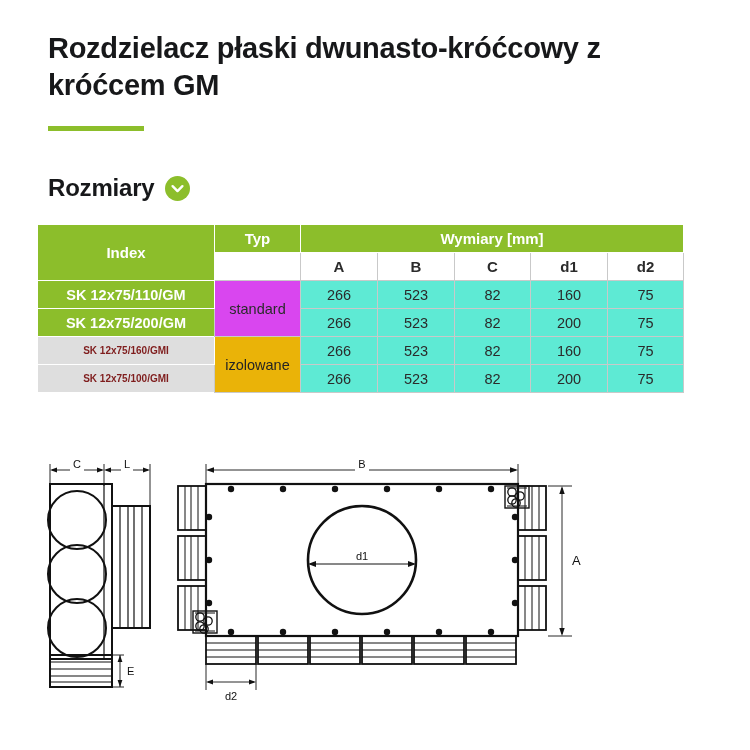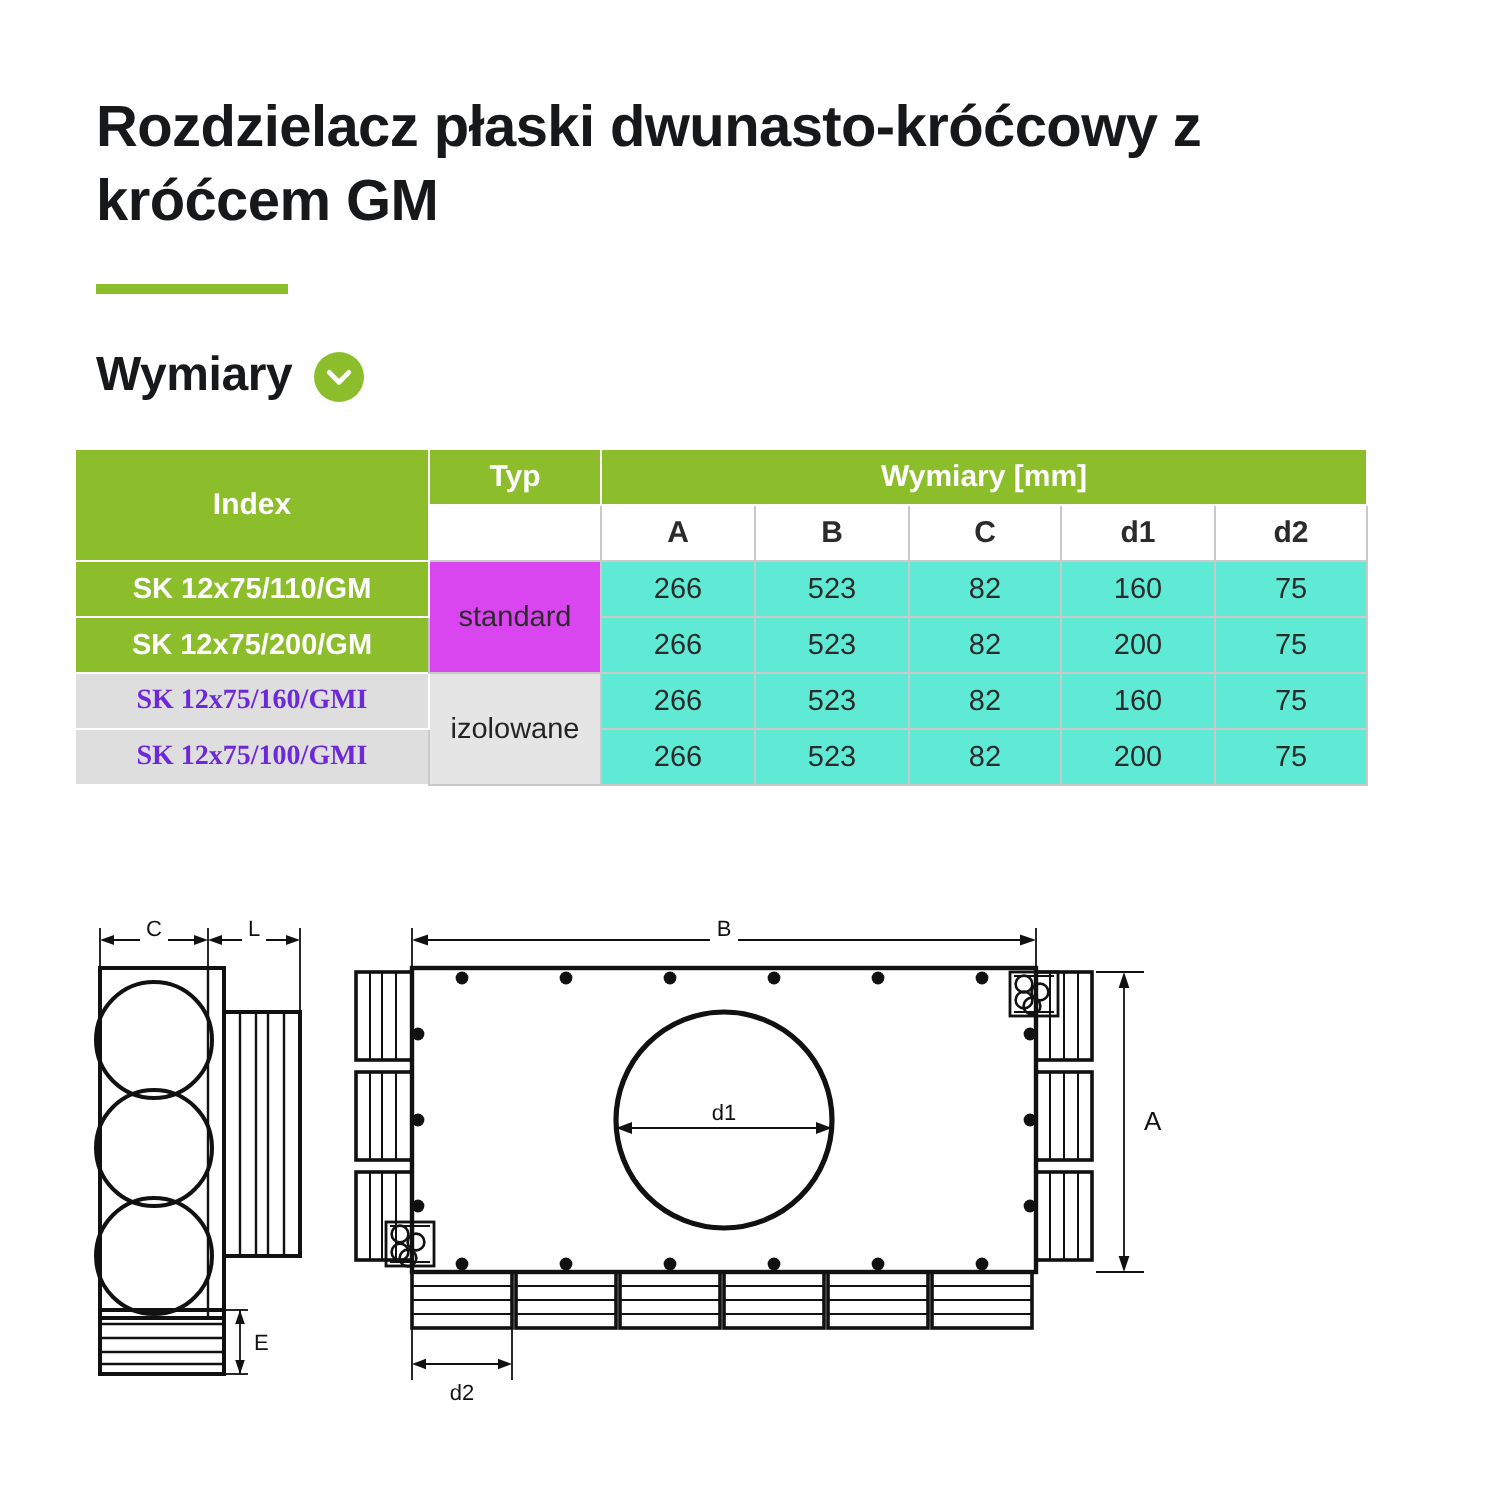--- a/index.html
+++ b/index.html
@@ -13,21 +13,21 @@
     font-family: "Liberation Sans", sans-serif;
     color: #1a1a1a;
     overflow: hidden;
     position: relative;
   }
 
   
   .page-header {
     position: absolute;
     left: 48px;
-    top: 46px;
+    top: 30px;
     width: 670px;
   }
   .page-title {
     font-size: 29px;
     line-height: 1.28;
     font-weight: bold;
     letter-spacing: -0.3px;
     color: #17181a;
     margin: 0;
   }
@@ -103,33 +103,32 @@
   }
   .cell-index-green {
     background: #8cbe2b;
     color: #ffffff;
     font-weight: bold;
     border-color: #ffffff !important;
     font-size: 14.5px;
   }
   .cell-index-gray {
     background: #dedede;
-    color: #6d28d9;
+    color: #7f1d1d;
     font-weight: bold;
     border-color: #ffffff !important;
-    font-size: 14px;
-    font-family: Liberation Serif, serif;
+    font-size: 10px;
   }
   .cell-typ-white {
     background: #d946ef;
     color: #2b2b2b;
     font-size: 14.5px;
   }
   .cell-typ-gray {
-    background: #e5e5e5;
+    background: #eab308;
     color: #242424;
     font-size: 14.5px;
   }
   .cell-num {
     background: #5eead4;
     color: #2b2b2b;
     font-size: 14.5px;
   }
 
   
@@ -154,21 +153,21 @@
 </style>
 </head>
 <body>
 
 <div class="page-header">
   <h1 class="page-title">Rozdzielacz płaski dwunasto-króćcowy z króćcem GM</h1>
   <div class="title-rule"></div>
 </div>
 
 <div class="section-head">
-  <span class="section-title">Wymiary</span>
+  <span class="section-title">Rozmiary</span>
   <span class="toggle-circle">
     <svg width="25" height="25" viewBox="0 0 25 25" aria-hidden="true">
       <path d="M7.6 10.2 L12.5 15.1 L17.4 10.2" fill="none" stroke="#ffffff" stroke-width="2.4" stroke-linecap="round" stroke-linejoin="round"></path>
     </svg>
   </span>
 </div>
 
 <table class="sizes-table">
   <colgroup>
     <col style="width:177px">

